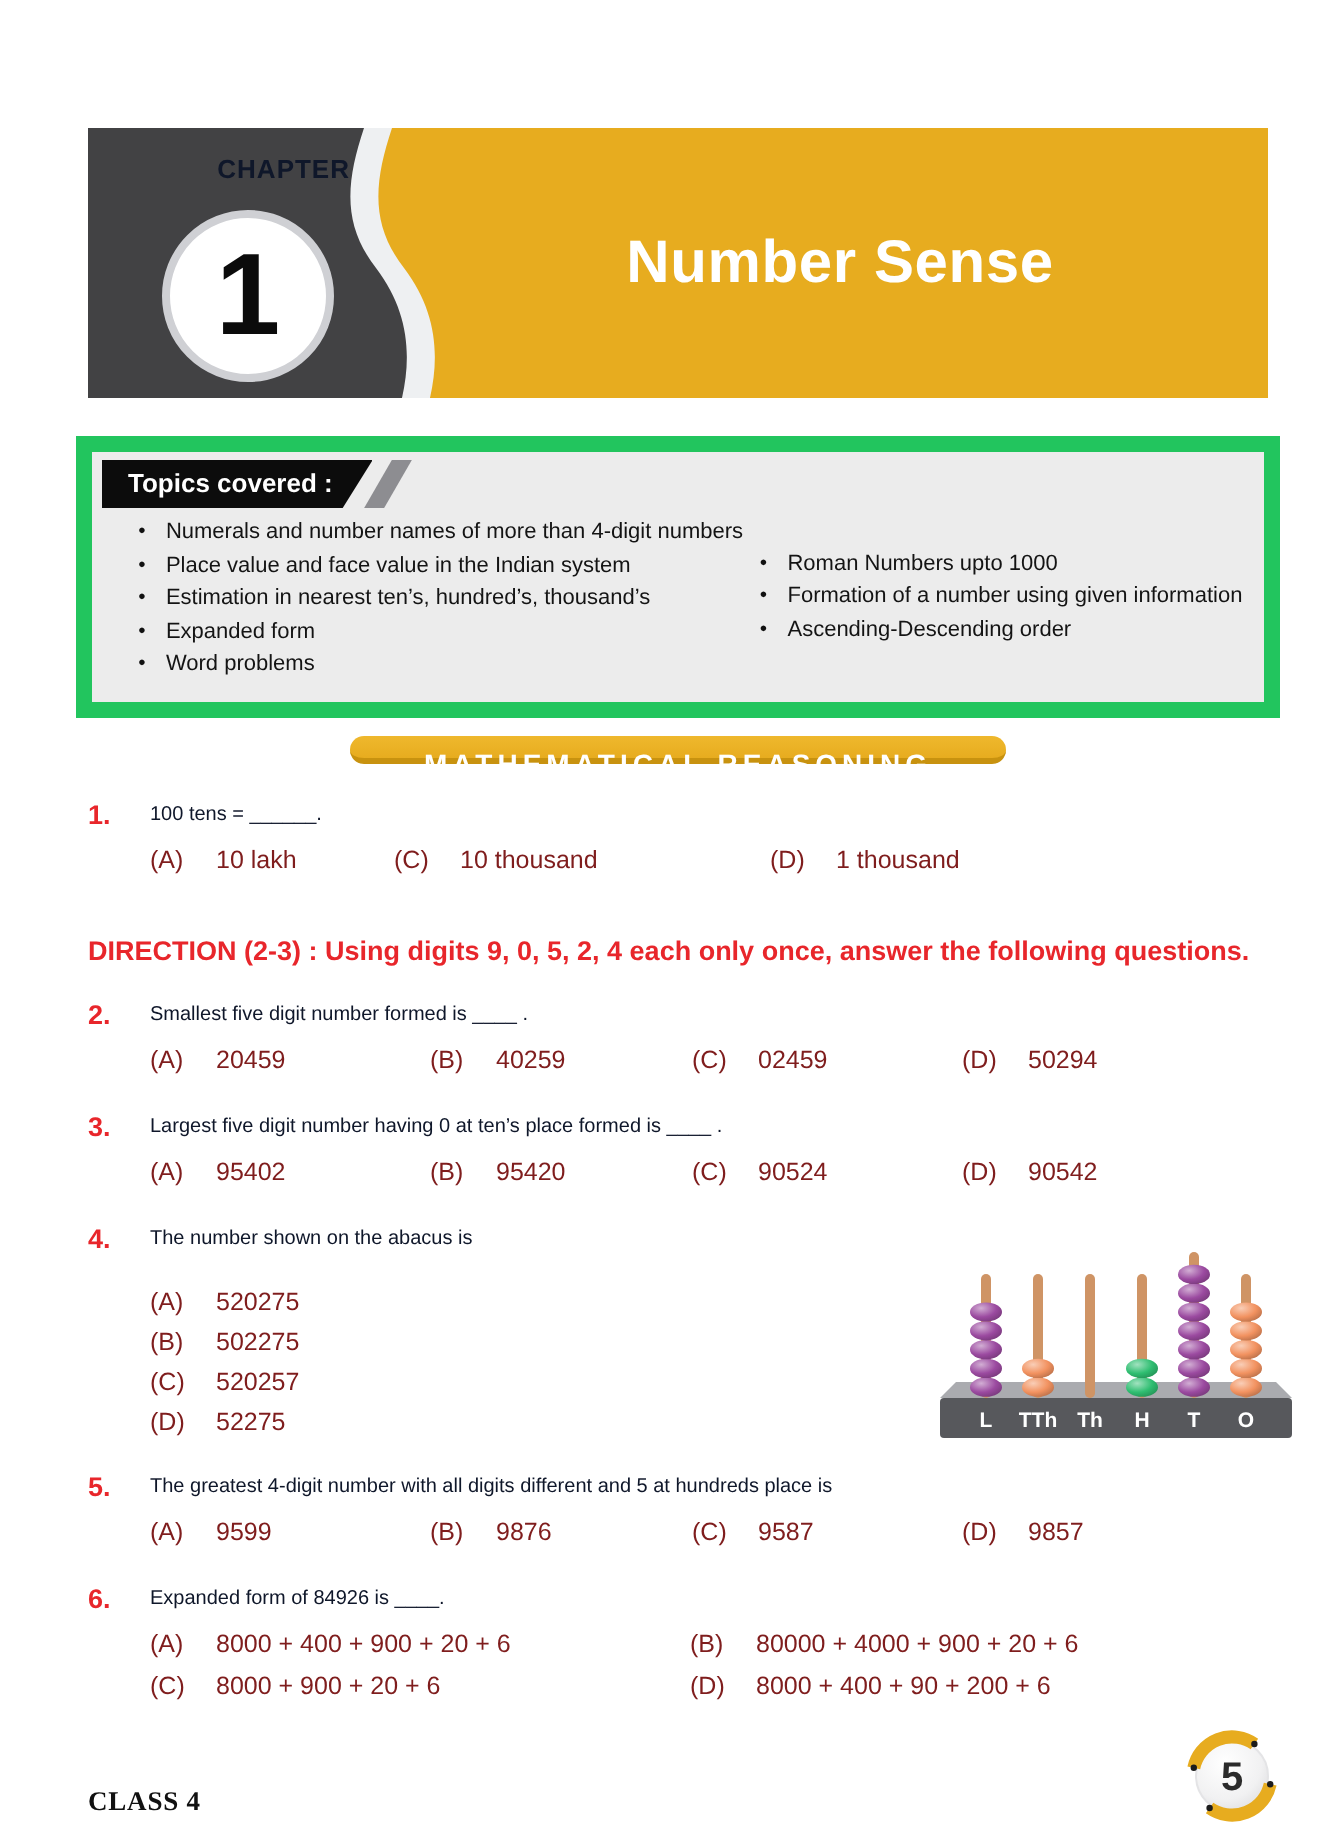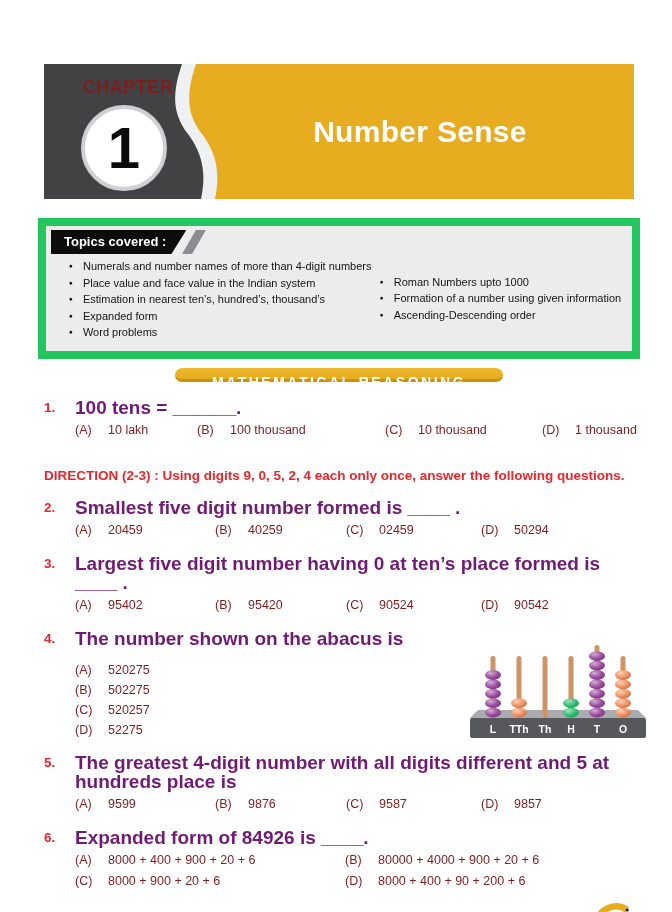--- a/index.html
+++ b/index.html
@@ -6,22 +6,22 @@
     --gold:#e7ac1f; --gold-dark:#c8920f; --charcoal:#424244; --red:#e8262b;
   }
   *{box-sizing:border-box}
   body{margin:0;width:672px;height:912px;background:#fff;overflow:hidden;
        font-family:"Liberation Sans",sans-serif;color:#101010;}
   .page{width:672px;height:912px;padding:64px 38px 0 44px;position:relative}
 
   
   .banner{position:relative;height:135px;background:var(--gold);overflow:hidden}
   .banner svg.curve{position:absolute;left:0;top:0;width:100%;height:100%}
-  .kicker{position:absolute;left:37px;top:13px;width:94px;text-align:center;
-          color:#7f1d1d;font-weight:bold;font-size:18px;letter-spacing:.5px}
+  .kicker{position:absolute;left:37px;top:13px;width:94px;text-align:right;
+          color:#0f172a;font-weight:bold;font-size:13px;letter-spacing:.5px}
   .chapter-circle{position:absolute;left:37px;top:41px;width:86px;height:86px;border-radius:50%;
           background:#fff;border:4px solid #cfd0d4;display:flex;align-items:center;justify-content:center}
   .chapter-circle span{font-size:58px;font-weight:bold;line-height:1;color:#0b0b0b}
   .chapter-title{position:absolute;left:170px;right:8px;top:0;bottom:0;margin:0;
           display:flex;align-items:center;justify-content:center;
           color:#fff;font-size:30px;font-weight:bold;letter-spacing:.3px}
 
   
   .topics{margin:19px 0 0 -6px;width:calc(100% + 12px);border:8px solid #22c55e;
           background:#ececec;position:relative;padding:32px 10px 10px 21px}
@@ -41,21 +41,21 @@
   .section-banner{width:328px;height:14px;margin:9px auto 0;border-radius:8px;
           background:linear-gradient(#efb82d,var(--gold));border-bottom:3px solid var(--gold-dark);
           color:#fff;font-weight:bold;font-size:14px;letter-spacing:2.5px;
           text-align:center;line-height:29px}
 
   
   .question{display:flex;margin-top:13px}
   #questions .question:first-child{margin-top:16px}
   .qnum{flex:none;width:31px;color:var(--red);font-weight:bold;font-size:13.5px;line-height:19px}
   .qbody{flex:1;min-width:0}
-  .qtext{font-weight:bold;font-size:19px;line-height:19px;color:#701a75}
+  .qtext{font-weight:normal;font-size:10px;line-height:19px;color:#0f172a}
   .options{margin-top:3px;font-size:12.5px;line-height:21px;color:#7f1d1d}
   .options.row{display:grid;grid-template-columns:140px 131px 135px auto}
   .options.row.q1{grid-template-columns:122px 188px 157px auto}
   .options.grid2{display:grid;grid-template-columns:270px auto}
   .options.stack .option{display:block;line-height:20px}
   .option{white-space:nowrap}
   .opt-label{display:inline-block;min-width:24px;margin-right:9px}
   .qrow{display:flex;align-items:flex-end}
   .qrow .options{flex:none}
   .qrow svg{margin:-8px -12px 0 auto}
@@ -108,21 +108,20 @@
 
   <div class="section-banner">MATHEMATICAL REASONING</div>
 
   <main id="questions">
       <div class="question">
         <span class="qnum">1.</span>
         <div class="qbody">
           <div class="qtext">100 tens = ______.</div>
           <div class="options row q1">
             <span class="option"><span class="opt-label">(A)</span><span class="opt-value">10 lakh</span></span>
-            <span class="option"><span class="opt-label">(B)</span><span class="opt-value">100 thousand</span></span>
             <span class="option"><span class="opt-label">(C)</span><span class="opt-value">10 thousand</span></span>
             <span class="option"><span class="opt-label">(D)</span><span class="opt-value">1 thousand</span></span>
           </div>
         </div>
       </div>
       <p class="direction">DIRECTION (2-3) : Using digits 9, 0, 5, 2, 4 each only once, answer the following questions.</p>
       <div class="question">
         <span class="qnum">2.</span>
         <div class="qbody">
           <div class="qtext">Smallest five digit number formed is ____ .</div>

